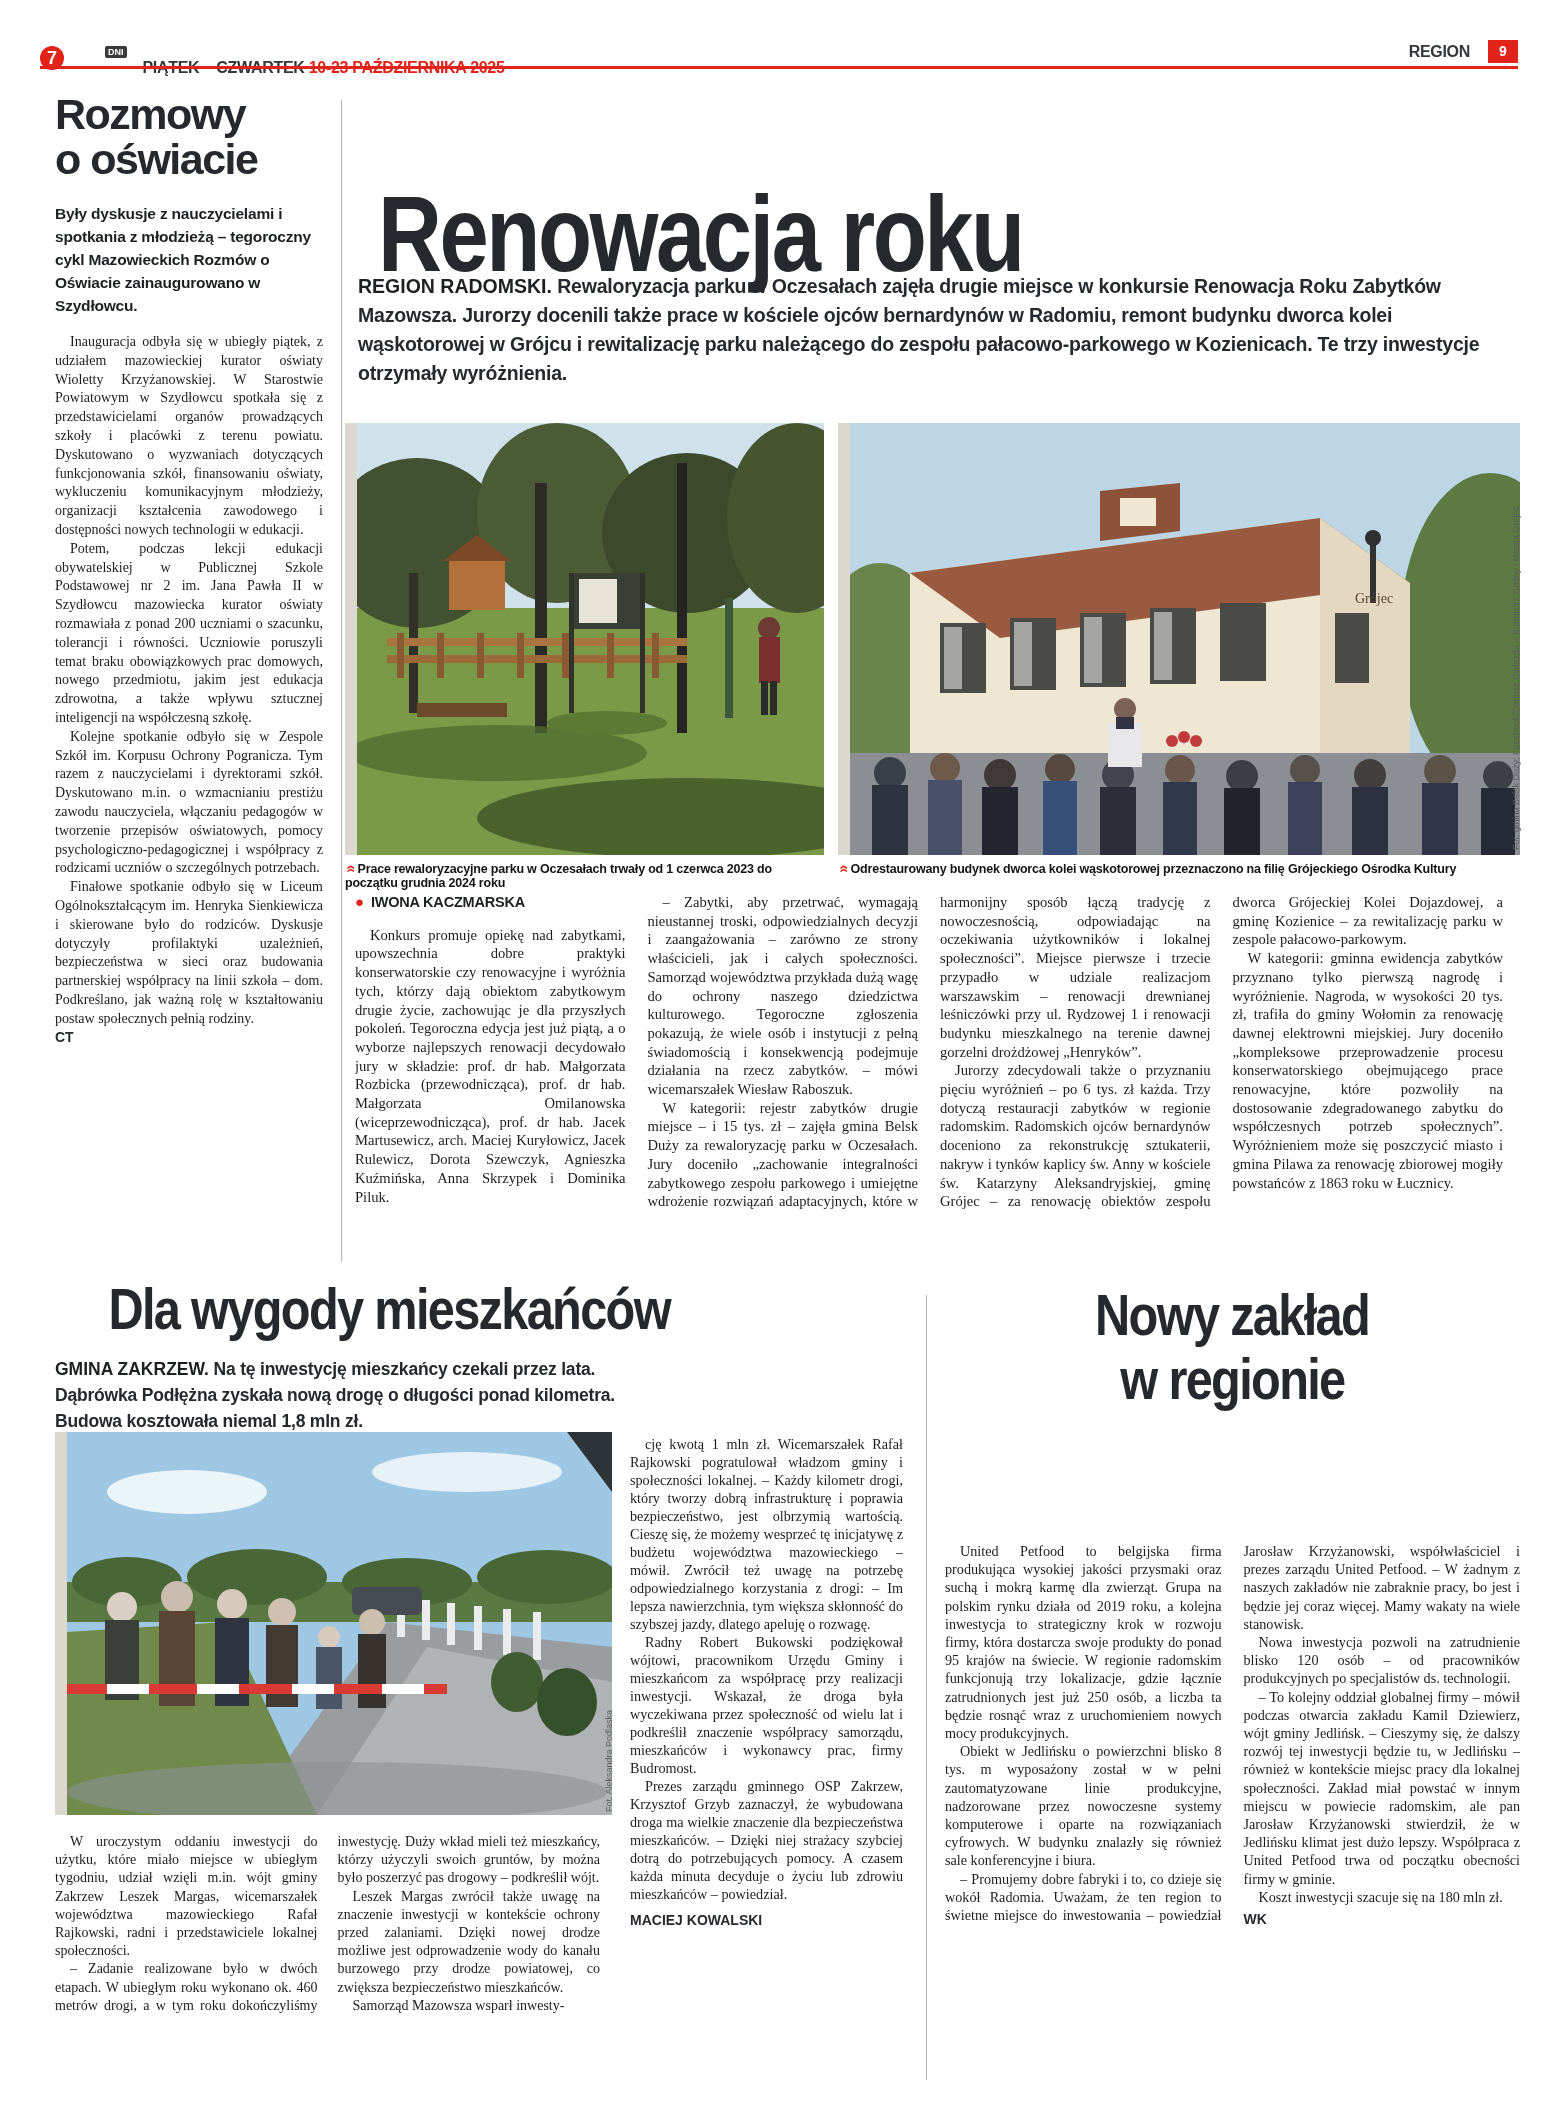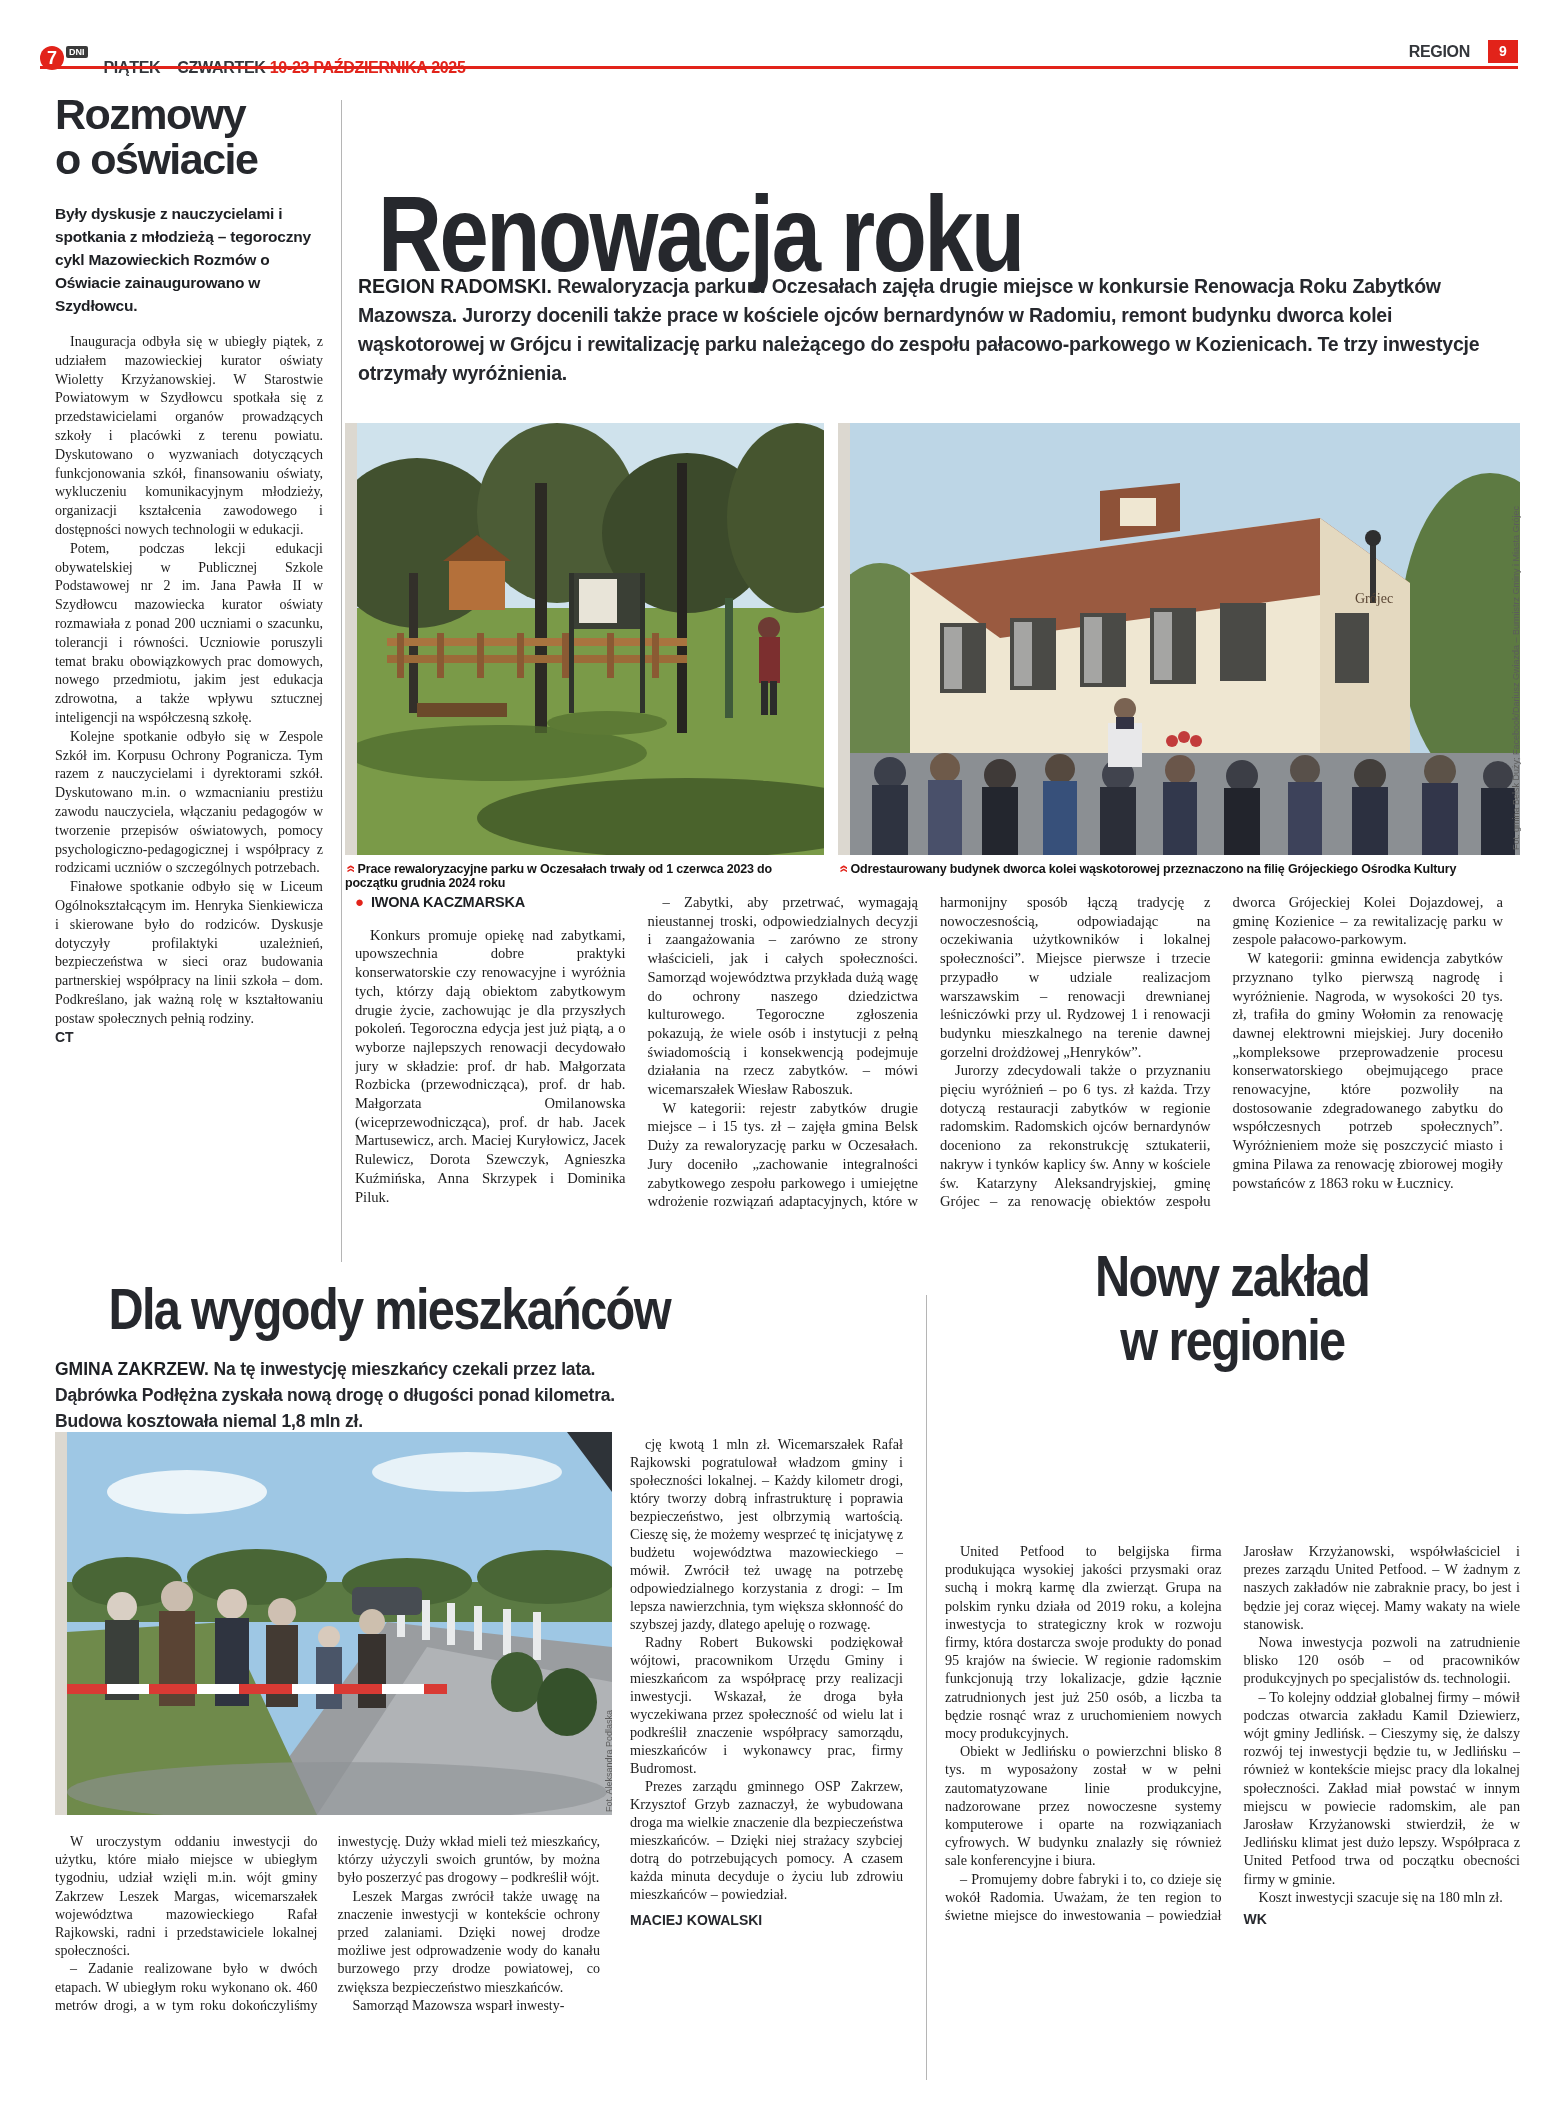--- a/index.html
+++ b/index.html
@@ -6,21 +6,21 @@
   .page{position:relative;width:1558px;height:2102px;background:#ffffff;margin:0 auto;
         font-family:"Liberation Serif",serif;color:#1c1c1c;overflow:hidden;}
   .abs{position:absolute;}
 
   
   .masthead{left:40px;top:38px;width:1478px;height:26px;}
   .logo{display:inline-flex;align-items:center;gap:2px;vertical-align:middle;}
   .logo-circle{display:inline-block;width:24px;height:24px;border-radius:50%;background:#e2231a;
 Color:#fff;font-family:"Liberation Sans",sans-serif;font-weight:700;font-size:18px;line-height:24px;text-align:center;}
   .logo-dni{display:inline-block;background:#3a3a3a;color:#fff;font-family:"Liberation Sans",sans-serif;
-            font-weight:700;font-size:9px;padding:1px 3px;border-radius:2px;position:relative;top:-6px;}
+            font-weight:700;font-size:9px;padding:1px 3px;border-radius:2px;position:relative;top:-6px;margin-left:39px;}
   .mast-date{font-family:"Liberation Sans",sans-serif;font-weight:700;font-size:16px;letter-spacing:-0.3px;
              color:#33363b;display:inline-block;margin-left:12px;vertical-align:middle;margin-top:21px;}
   .mast-date .red{color:#e2231a;}
   .mast-right{position:absolute;right:0;top:2px;display:flex;align-items:center;gap:18px;}
   .section-label{font-family:"Liberation Sans",sans-serif;font-weight:700;font-size:16px;color:#33363b;letter-spacing:-0.3px;}
   .page-badge{width:30px;height:23px;background:#e2231a;color:#fff;text-align:center;
               font-family:"Liberation Sans",sans-serif;font-weight:700;font-size:14px;line-height:23px;}
   .top-rule{left:40px;top:66px;width:1478px;height:3px;background:#e2231a;}
 
   
@@ -60,21 +60,21 @@
   .bl-headline{left:55px;top:1278px;width:625px;text-align:right;font-size:58px;line-height:62px;}
   .bl-lead{left:55px;top:1356px;width:622px;font-size:17.5px;line-height:26px;}
   .bl-photo{left:55px;top:1432px;width:545px;height:383px;}
   .bl-credit{left:604px;top:1612px;height:200px;}
   .bl-under{left:55px;top:1833px;width:545px;height:247px;column-count:2;column-gap:20px;
             font-size:14px;line-height:18.2px;overflow:hidden;}
   .bl-col3{left:630px;top:1435px;width:273px;height:648px;font-size:14.2px;line-height:18px;overflow:hidden;}
   .bl-col3 .sig{margin-top:8px;}
 
   
-  .br-headline{left:945px;top:1244px;width:575px;text-align:center;font-size:58px;line-height:64px;}
+  .br-headline{left:945px;top:1283px;width:575px;text-align:center;font-size:58px;line-height:64px;}
   .br-lead{left:945px;top:1443px;width:562px;font-size:17.5px;line-height:26px;}
   .br-body{left:945px;top:1542px;width:575px;height:540px;column-count:2;column-gap:22px;
            font-size:14.2px;line-height:18.2px;overflow:hidden;}
   .br-body .sig{margin-top:4px;}
 </style>
 </head>
 <body>
 
 <div class="page">
 

